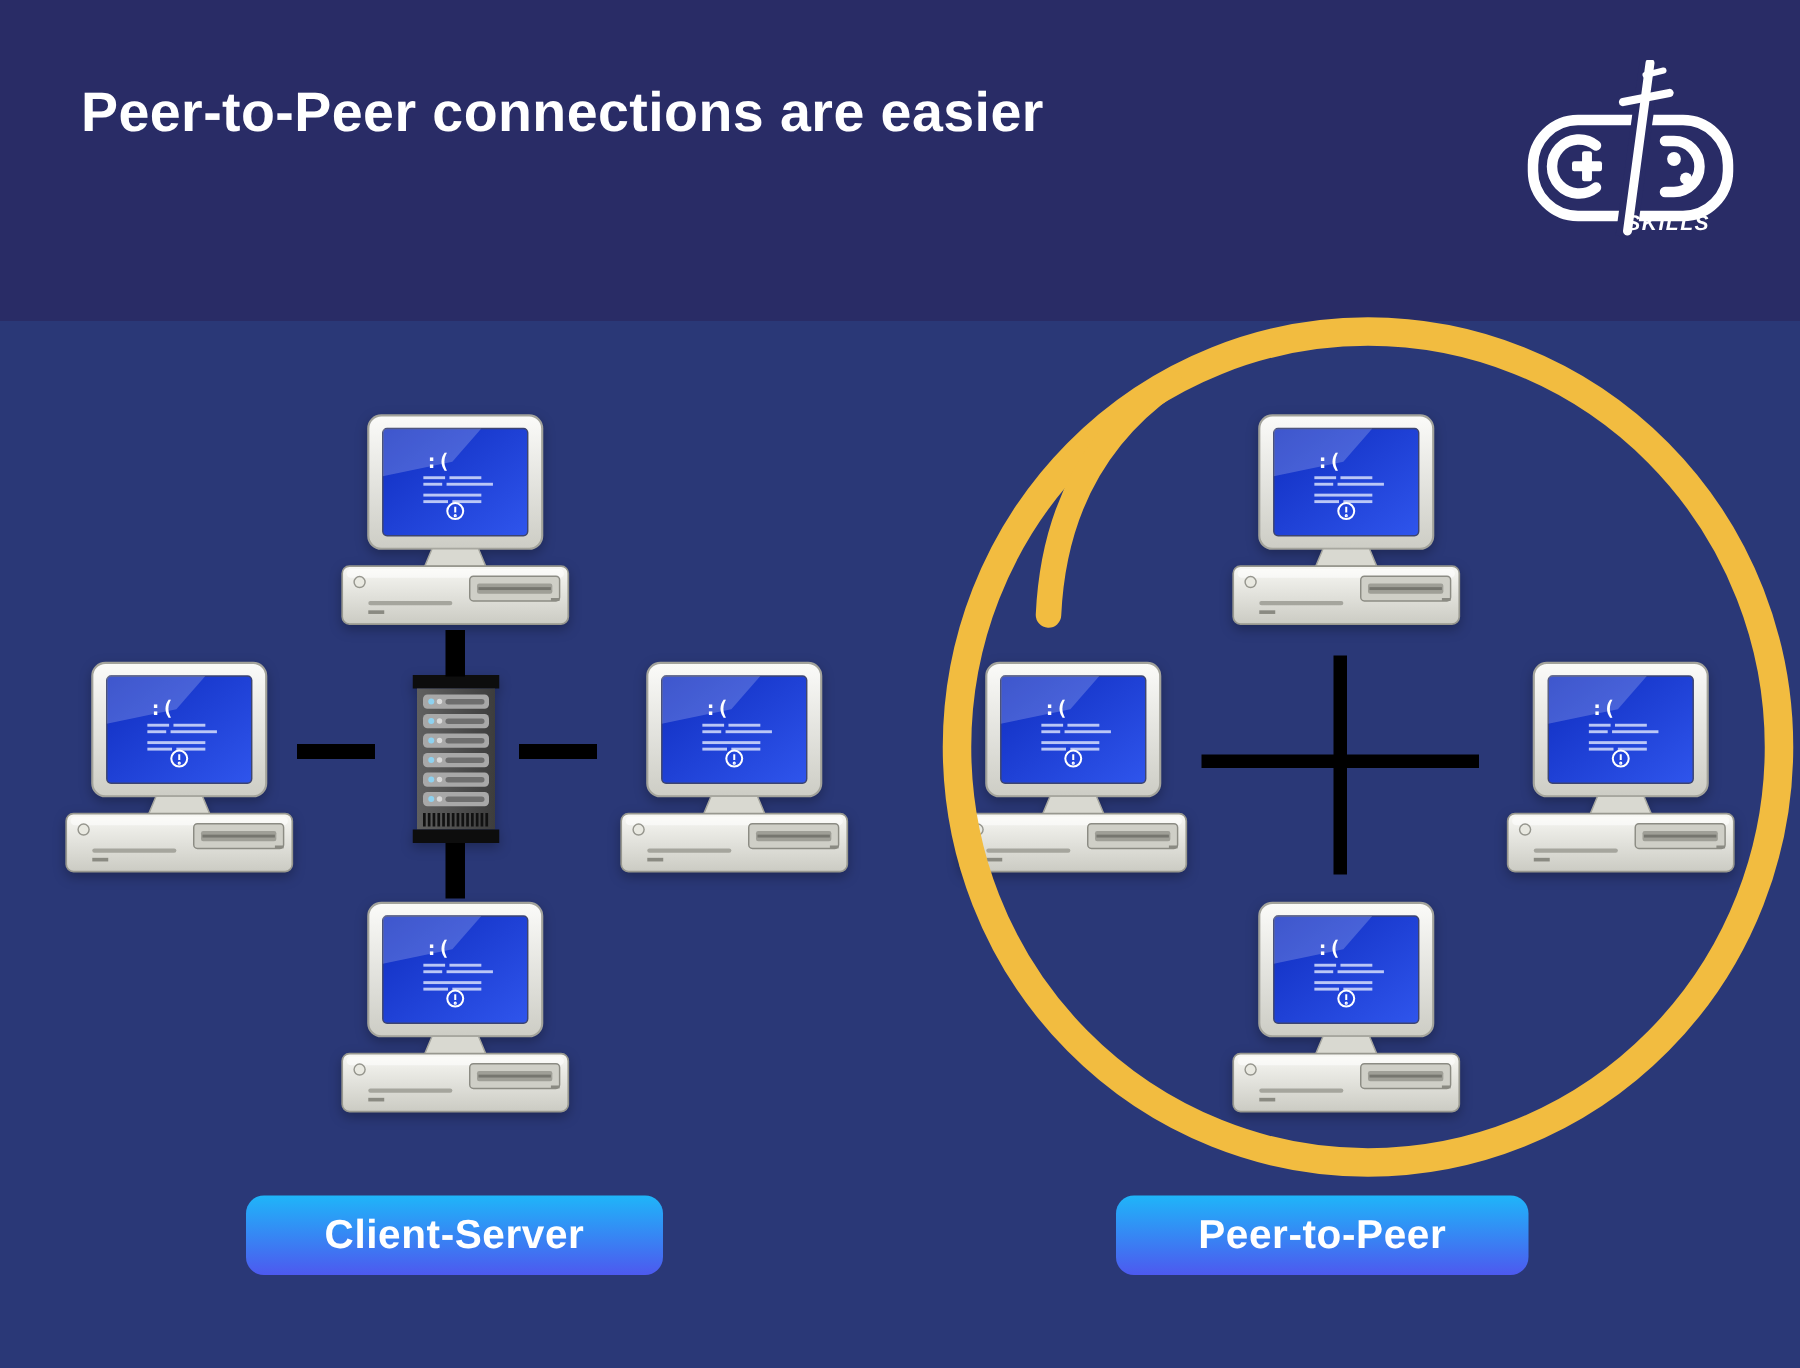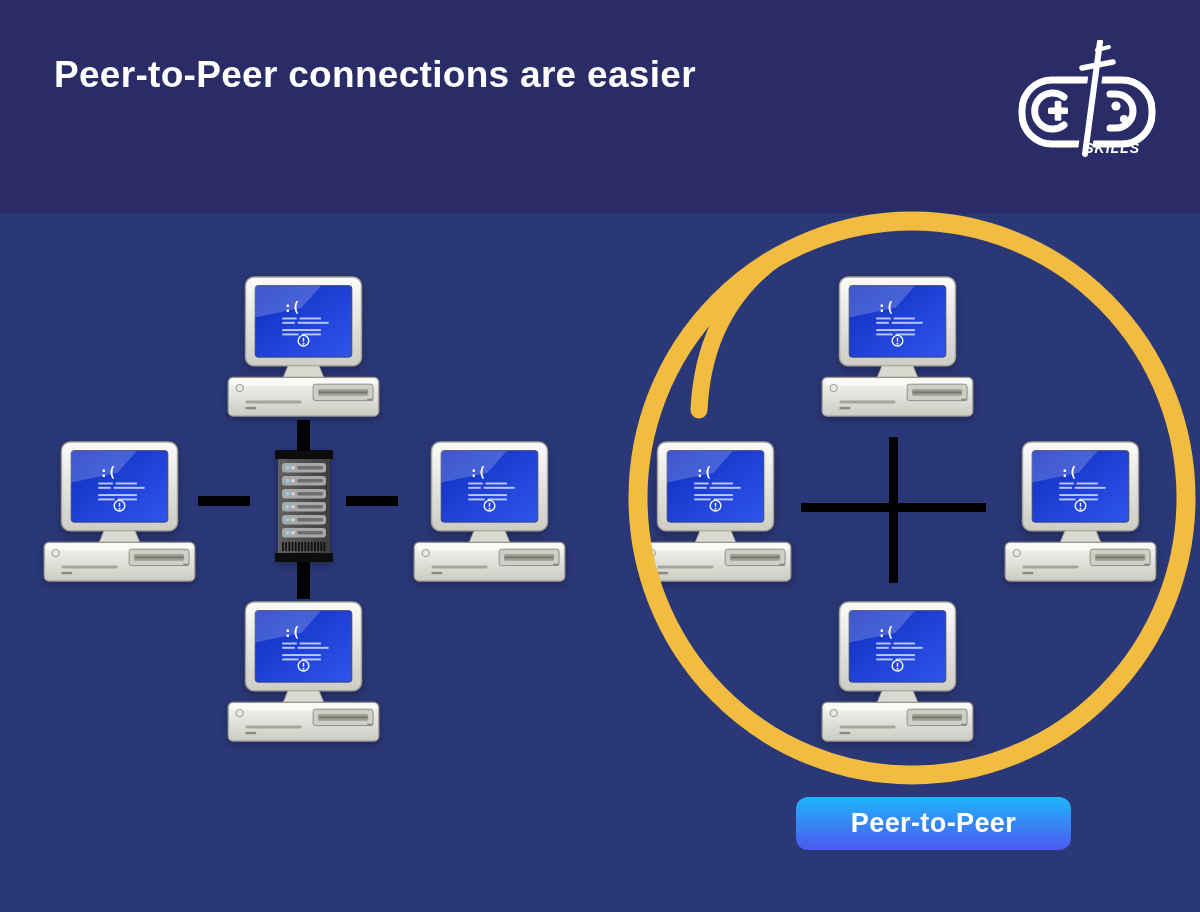--- a/index.html
+++ b/index.html
@@ -25,21 +25,21 @@
   .connector{position:absolute;background:#000000;z-index:1;}
   .highlight{position:absolute;left:0;top:0;z-index:2;pointer-events:none;}
   
   .label-chip{
     position:absolute;z-index:3;height:53px;border-radius:12px;
     background:linear-gradient(180deg,#1fb5f9 0%,#4d59ef 100%);
     color:#ffffff;font-size:27px;font-weight:700;letter-spacing:.4px;
     display:flex;align-items:center;justify-content:center;
   }
   .label-client{left:164px;top:797px;width:278px;}
-  .label-peer{left:796px;top:797px;width:275px;}
+  .label-peer{left:744px;top:797px;width:275px;}
 </style>
 </head>
 <body>
 
 <div class="canvas">
 
   <div class="header-band">
     <div class="title">
       <span>Peer-to-Peer connections are easier</span>
     </div>
@@ -591,15 +591,16 @@
 
     <div class="connector" style="left:889px;top:437px;width:9px;height:146px"></div>
     <div class="connector" style="left:801px;top:503px;width:185px;height:9px"></div>
 
     <svg class="highlight" width="1200" height="912" viewBox="0 0 1200 912">
       <ellipse cx="912" cy="498" rx="274" ry="277" fill="none" stroke="#f2bc40" stroke-width="19"></ellipse>
       <path d="M 699 410 C 702 345 727 292 780 255" fill="none" stroke="#f2bc40" stroke-width="17" stroke-linecap="round"></path>
     </svg>
   </div>
 
+  <div class="label-chip label-client">Client-Server</div>
   <div class="label-chip label-peer">Peer-to-Peer</div>
 
 </div>
 
 </body></html>

